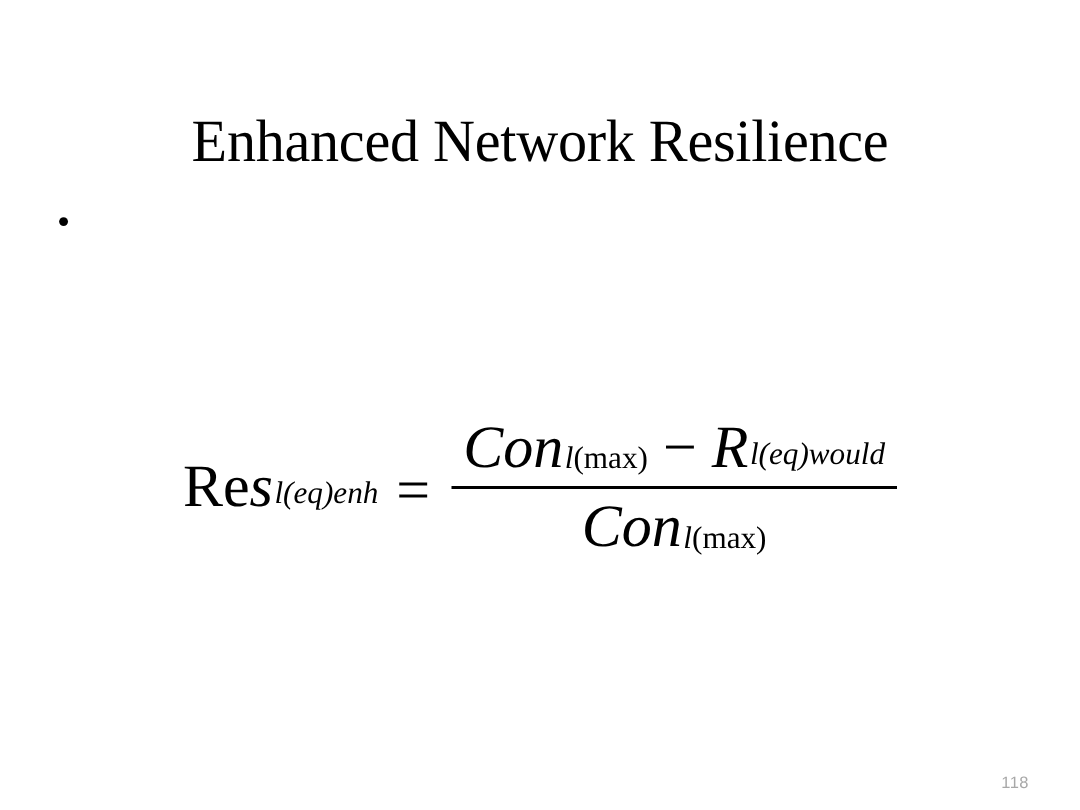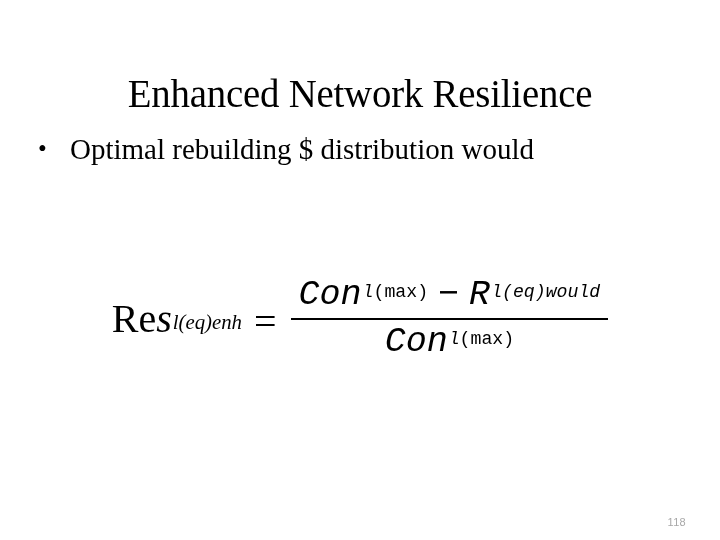--- a/index.html
+++ b/index.html
@@ -138,27 +138,26 @@
     position: relative;
     top: 2px;
   }
   .fraction {
     display: inline-flex;
     flex-direction: column;
     align-items: center;
     justify-content: center;
   }
   .frac-num, .frac-den {
-    font-size: 35px;
+    font-size: 40px;
     line-height: 1.12;
     white-space: nowrap;
     display: flex;
-    align-items: center;
-    justify-content: center;
-    font-family: Liberation Mono, monospace;
+    align-items: flex-end;
+    justify-content: center;
   }
   .frac-num {
     padding: 0 8px 3px 8px;
   }
   .frac-den {
     padding: 3px 8px 0 8px;
   }
   .frac-bar {
     width: 100%;
     height: 2px;
@@ -183,21 +182,20 @@
 </head>
 <body>
 
 <div class="slide">
 
   <h1 class="slide-title">Enhanced Network Resilience</h1>
 
   <div class="body-block">
     <div class="bullet-item">
       <span class="bullet-mark">•</span>
-      <span class="bullet-text-line">Optimal rebuilding $ distribution would</span>
     </div>
   </div>
 
   <div class="equation">
     <div class="eq-row">
 
       <span class="eq-lhs">
         <span class="roman">Re</span>
           <span class="ital">s</span>
           <span class="sub-sup">

